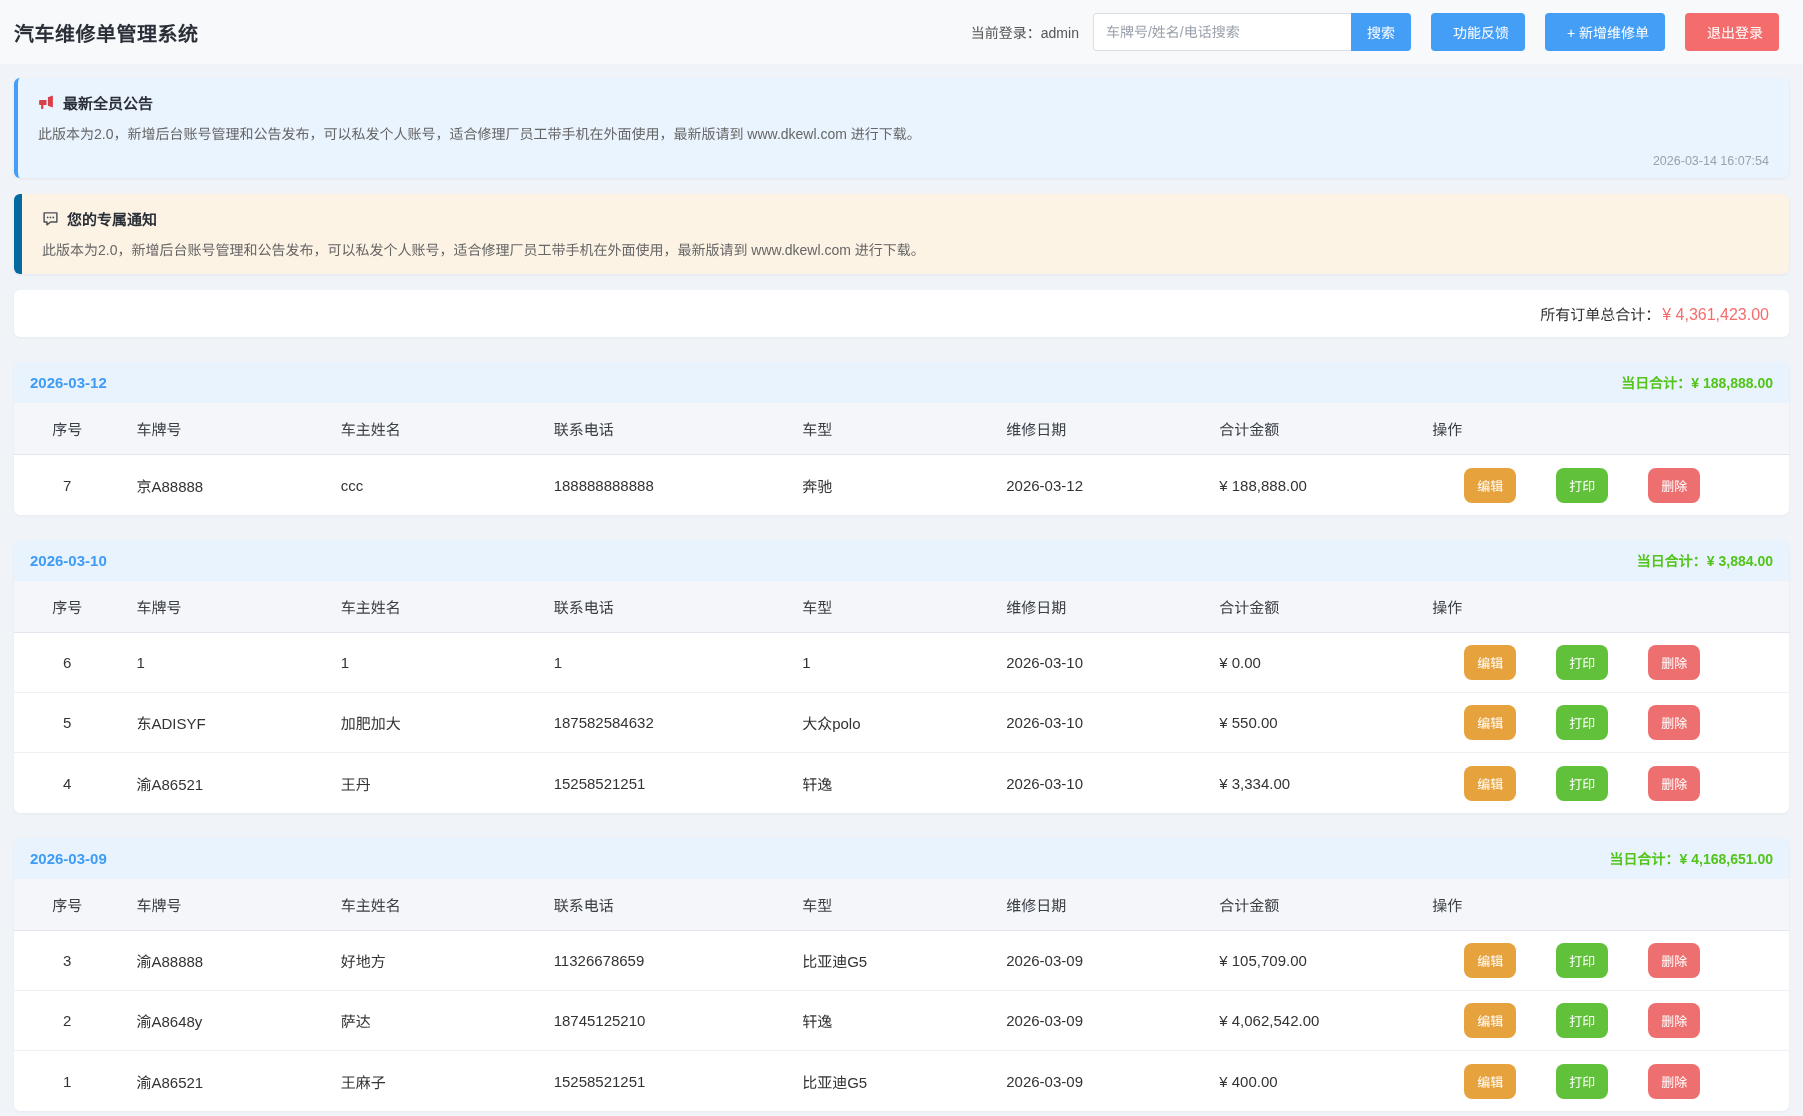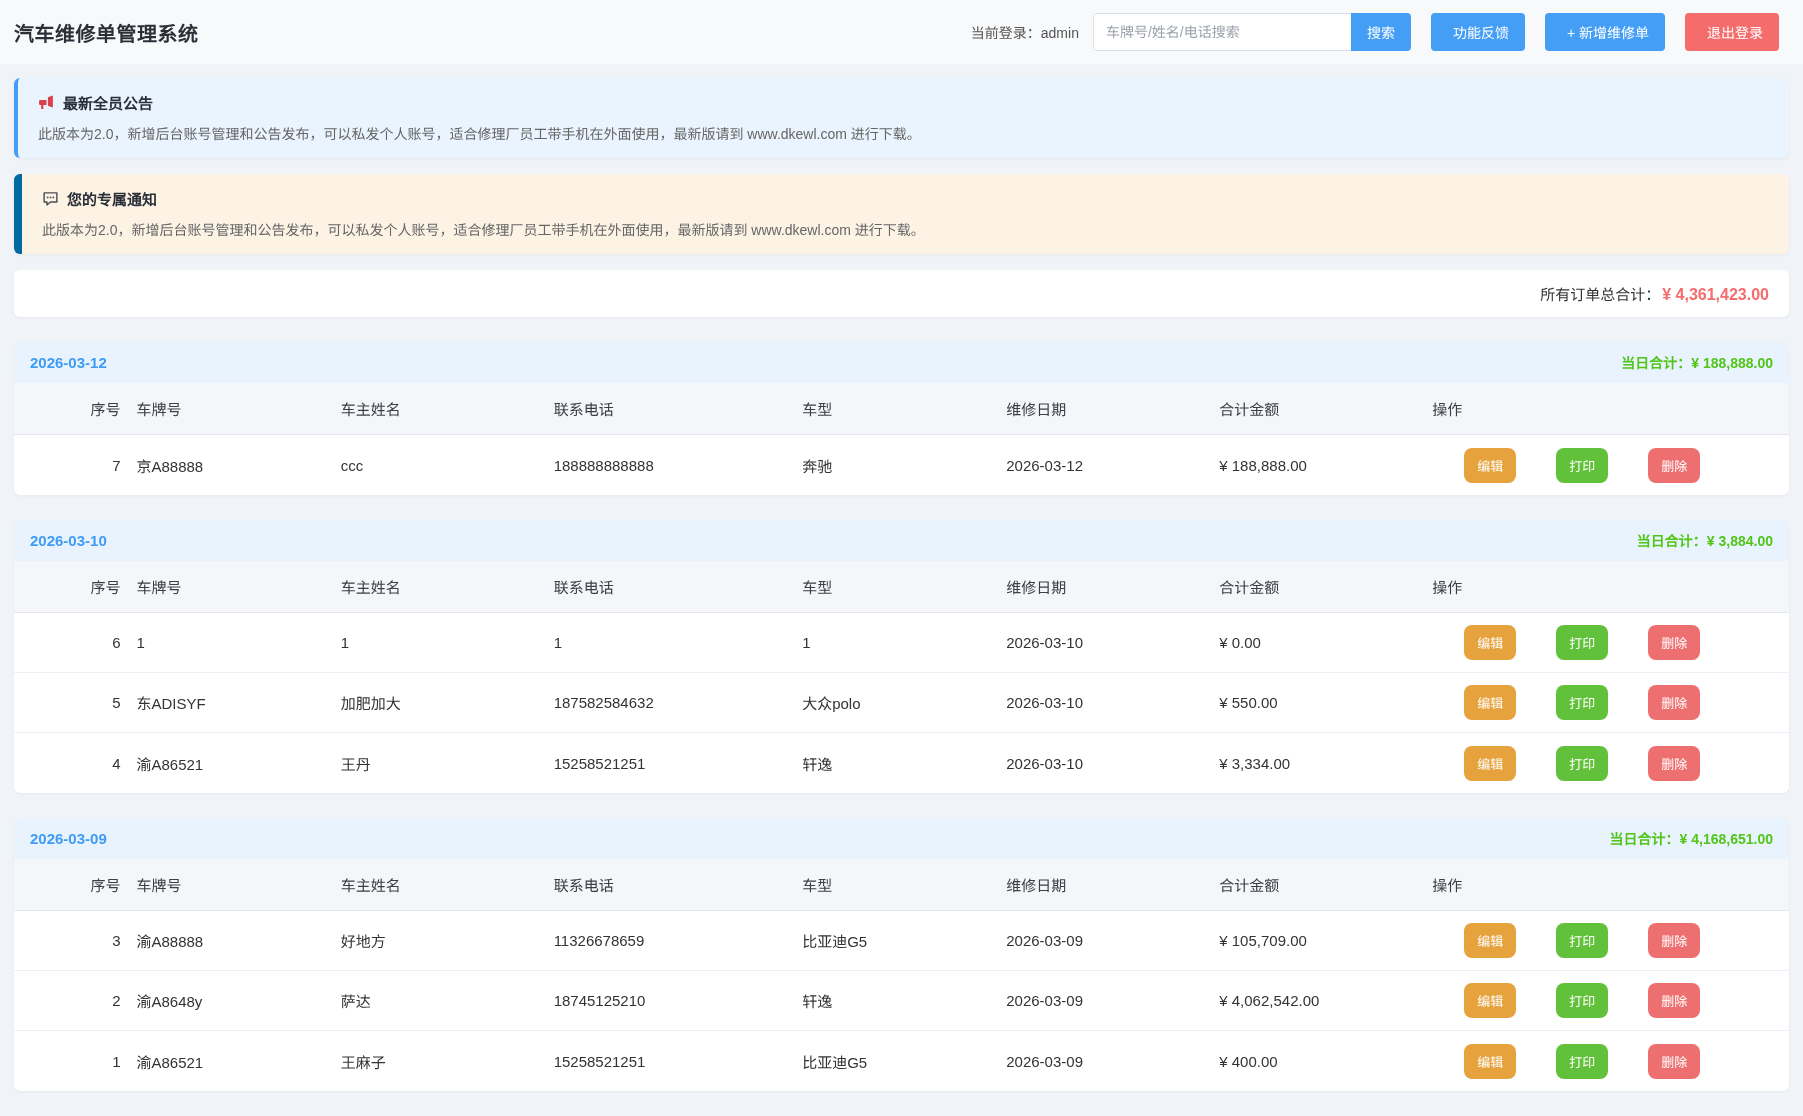--- a/index.html
+++ b/index.html
@@ -51,41 +51,41 @@
   .notice-body { font-size:14px; color:#666; line-height:1.85; }
   .notice-time { text-align:right; font-size:12.5px; color:#9aa2ac; margin-top:6px; }
   .nicon { width:17px; height:17px; flex:0 0 auto; }
   
   .summary-bar {
     margin-top:16px; background:#fff; border-radius:6px;
     padding:13px 20px; text-align:right;
     box-shadow:0 1px 3px rgba(30,50,80,.05);
     font-size:15px; color:#333;
   }
-  .summary-amount { color:#f56c6c; font-weight:bold; font-size:16px; margin-left:2px; }
+  .summary-amount { color:#f56c6c; font-weight:normal; font-size:16px; margin-left:2px; }
   
   .day-section { margin-top:25px; border-radius:7px; overflow:hidden; box-shadow:0 1px 3px rgba(30,50,80,.05); }
   .day-header {
     background:#e8f3fd; padding:0 16px; height:41px;
     display:flex; align-items:center; justify-content:space-between;
   }
   .day-date { color:#3f9cf5; font-weight:bold; font-size:15px; }
   .day-total { color:#52c41a; font-weight:bold; font-size:14px; }
   table { width:100%; border-collapse:collapse; table-layout:fixed; background:#fff; }
   thead th {
     background:#f4f6f9; height:52px; font-size:15px; font-weight:500; color:#3a3f46;
     text-align:left; padding-left:16px;
   }
   tbody td {
     height:60px; font-size:15px; color:#333; text-align:left; padding-left:16px;
     background:#fff;
   }
   tbody tr + tr td { border-top:1px solid #edf0f4; }
   thead tr { border-bottom:1px solid #e3e7ed; }
-  th.c-num, td.c-num { text-align:right; padding-left:0; }
+  th.c-num, td.c-num { text-align:center; padding-left:0; }
   
   .abtn {
     display:inline-block; border:none; border-radius:8px; color:#fff;
     font-size:13px; padding:8px 13px; margin-right:8px; cursor:pointer; font-family:inherit;margin-left:32px;
   }
   .abtn-edit { background:#e6a23c; }
   .abtn-print { background:#62c13a; }
   .abtn-del { background:#ee6f6f; }
   
   .footer {
@@ -117,20 +117,21 @@
 
   <div class="notices">
     <div class="notice-card notice-blue">
       <div class="notice-title">
         <svg class="nicon" viewBox="0 0 24 24">
             <path fill="#d9404a" d="M14 4.5 21 2v17l-7-2.5V4.5zM3 8.5h9v7H7.5V21h-3v-5.5H3a1.5 1.5 0 0 1-1.5-1.5v-4A1.5 1.5 0 0 1 3 8.5z"></path>
           </svg>
         <span>最新全员公告</span>
       </div>
       <div class="notice-body">此版本为2.0，新增后台账号管理和公告发布，可以私发个人账号，适合修理厂员工带手机在外面使用，最新版请到 www.dkewl.com 进行下载。</div>
+      <div class="notice-time">2026-03-14 16:07:54</div>
     </div>
     <div class="notice-card notice-amber">
       <div class="notice-title">
         <svg class="nicon" viewBox="0 0 24 24">
             <path fill="none" stroke="#4a4f56" stroke-width="2" stroke-linejoin="round" d="M3 4h18v13h-9l-5 4v-4H3V4z"></path>
             <circle cx="8" cy="10.5" r="1.3" fill="#4a4f56"></circle>
             <circle cx="12" cy="10.5" r="1.3" fill="#4a4f56"></circle>
             <circle cx="16" cy="10.5" r="1.3" fill="#4a4f56"></circle>
           </svg>
         <span>您的专属通知</span>

